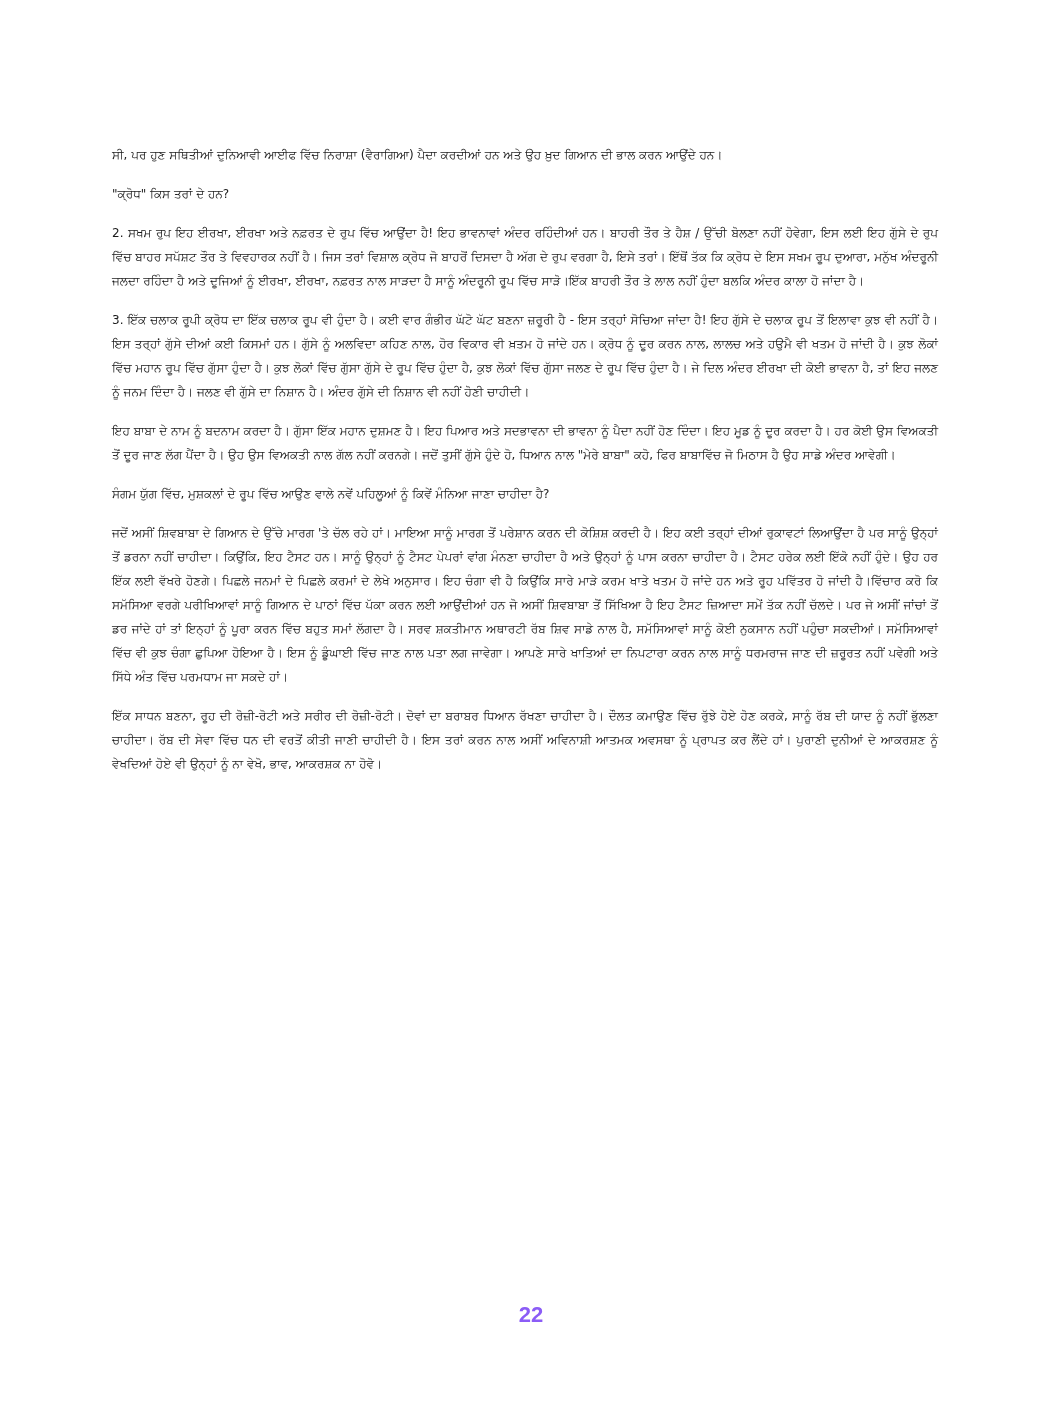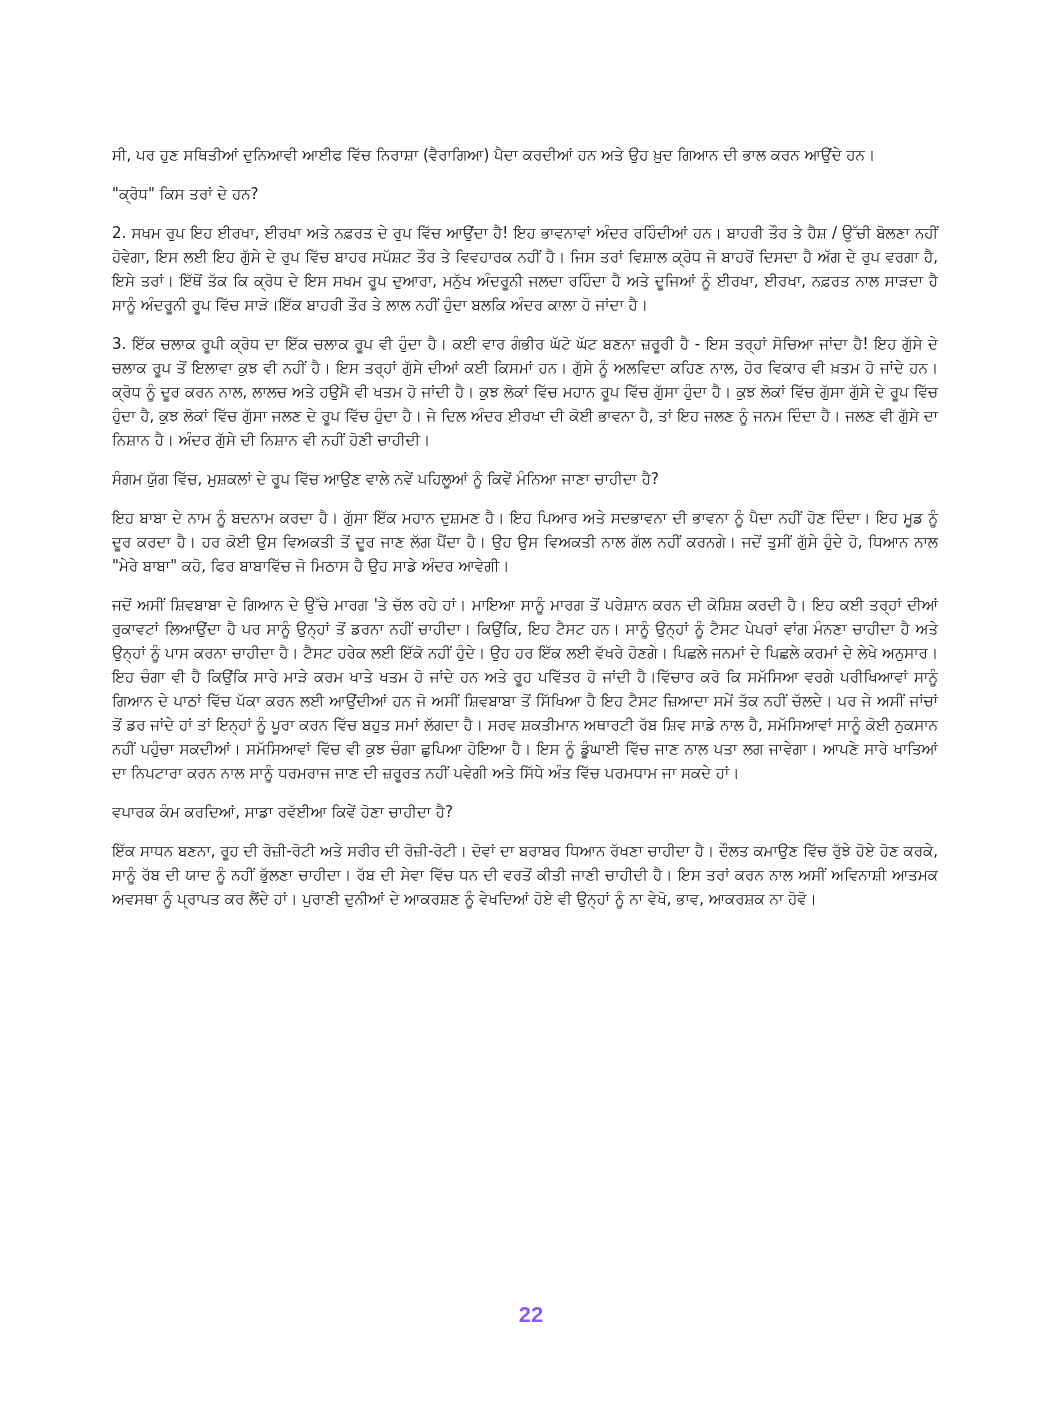--- a/index.html
+++ b/index.html
@@ -4,21 +4,21 @@
   <style>
     html, body { margin: 0; padding: 0; background: #ffffff; }
     body { width: 1050px; height: 1425px; position: relative; overflow: hidden; }
     .page {
       position: absolute;
       left: 112px;
       top: 143px;
       width: 826px;
       color: #1a1a1a;
       font-family: "DejaVu Sans", "Liberation Sans", sans-serif;
-      font-size: 15px;
+      font-size: 12px;
       line-height: 24px;
       text-align: justify;
     }
     .page p {
       margin: 0 0 15px 0;
     }
     .page-number {
       position: absolute;
       left: 0;
       width: 1050px;
@@ -32,20 +32,19 @@
     }
   </style>
 </head>
 <body>
 
 <div class="page">
   <p>ਸੀ, ਪਰ ਹੁਣ ਸਥਿਤੀਆਂ ਦੁਨਿਆਵੀ ਆਈਫ ਵਿੱਚ ਨਿਰਾਸ਼ਾ (ਵੈਰਾਗਿਆ) ਪੈਦਾ ਕਰਦੀਆਂ ਹਨ ਅਤੇ ਉਹ ਖ਼ੁਦ ਗਿਆਨ ਦੀ ਭਾਲ ਕਰਨ ਆਉਂਦੇ ਹਨ।</p>
   <p>"ਕ੍ਰੋਧ" ਕਿਸ ਤਰਾਂ ਦੇ ਹਨ?</p>
   <p>2. ਸਖਮ ਰੁਪ ਇਹ ਈਰਖਾ, ਈਰਖਾ ਅਤੇ ਨਫ਼ਰਤ ਦੇ ਰੁਪ ਵਿੱਚ ਆਉਂਦਾ ਹੈ! ਇਹ ਭਾਵਨਾਵਾਂ ਅੰਦਰ ਰਹਿੰਦੀਆਂ ਹਨ। ਬਾਹਰੀ ਤੌਰ ਤੇ ਹੈਸ਼ / ਉੱਚੀ ਬੋਲਣਾ ਨਹੀਂ ਹੋਵੇਗਾ, ਇਸ ਲਈ ਇਹ ਗੁੱਸੇ ਦੇ ਰੁਪ ਵਿੱਚ ਬਾਹਰ ਸਪੱਸ਼ਟ ਤੌਰ ਤੇ ਵਿਵਹਾਰਕ ਨਹੀਂ ਹੈ। ਜਿਸ ਤਰਾਂ ਵਿਸ਼ਾਲ ਕ੍ਰੋਧ ਜੋ ਬਾਹਰੋਂ ਦਿਸਦਾ ਹੈ ਅੱਗ ਦੇ ਰੁਪ ਵਰਗਾ ਹੈ, ਇਸੇ ਤਰਾਂ। ਇੱਥੋਂ ਤੱਕ ਕਿ ਕ੍ਰੋਧ ਦੇ ਇਸ ਸਖਮ ਰੂਪ ਦੁਆਰਾ, ਮਨੁੱਖ ਅੰਦਰੂਨੀ ਜਲਦਾ ਰਹਿੰਦਾ ਹੈ ਅਤੇ ਦੂਜਿਆਂ ਨੂੰ ਈਰਖਾ, ਈਰਖਾ, ਨਫ਼ਰਤ ਨਾਲ ਸਾੜਦਾ ਹੈ  ਸਾਨੂੰ ਅੰਦਰੂਨੀ ਰੂਪ ਵਿੱਚ ਸਾੜੋ।ਇੱਕ ਬਾਹਰੀ ਤੌਰ ਤੇ ਲਾਲ ਨਹੀਂ ਹੁੰਦਾ ਬਲਕਿ ਅੰਦਰ ਕਾਲਾ ਹੋ ਜਾਂਦਾ ਹੈ।</p>
   <p>3. ਇੱਕ ਚਲਾਕ ਰੂਪੀ ਕ੍ਰੋਧ ਦਾ ਇੱਕ ਚਲਾਕ ਰੂਪ ਵੀ ਹੁੰਦਾ ਹੈ। ਕਈ ਵਾਰ ਗੰਭੀਰ ਘੱਟੋ ਘੱਟ ਬਣਨਾ ਜ਼ਰੂਰੀ ਹੈ - ਇਸ ਤਰ੍ਹਾਂ ਸੋਚਿਆ ਜਾਂਦਾ ਹੈ! ਇਹ ਗੁੱਸੇ ਦੇ ਚਲਾਕ ਰੂਪ ਤੋਂ ਇਲਾਵਾ ਕੁਝ ਵੀ ਨਹੀਂ ਹੈ। ਇਸ ਤਰ੍ਹਾਂ ਗੁੱਸੇ ਦੀਆਂ ਕਈ ਕਿਸਮਾਂ ਹਨ। ਗੁੱਸੇ ਨੂੰ ਅਲਵਿਦਾ ਕਹਿਣ ਨਾਲ, ਹੋਰ ਵਿਕਾਰ ਵੀ ਖ਼ਤਮ ਹੋ ਜਾਂਦੇ ਹਨ। ਕ੍ਰੋਧ ਨੂੰ ਦੂਰ ਕਰਨ ਨਾਲ, ਲਾਲਚ ਅਤੇ ਹਉਮੈ ਵੀ ਖਤਮ ਹੋ ਜਾਂਦੀ ਹੈ। ਕੁਝ ਲੋਕਾਂ ਵਿੱਚ ਮਹਾਨ ਰੂਪ ਵਿੱਚ ਗੁੱਸਾ ਹੁੰਦਾ ਹੈ। ਕੁਝ ਲੋਕਾਂ ਵਿੱਚ ਗੁੱਸਾ ਗੁੱਸੇ ਦੇ ਰੂਪ ਵਿੱਚ ਹੁੰਦਾ ਹੈ, ਕੁਝ ਲੋਕਾਂ ਵਿੱਚ ਗੁੱਸਾ ਜਲਣ ਦੇ ਰੂਪ ਵਿੱਚ ਹੁੰਦਾ ਹੈ। ਜੇ ਦਿਲ ਅੰਦਰ ਈਰਖਾ ਦੀ ਕੋਈ ਭਾਵਨਾ ਹੈ, ਤਾਂ ਇਹ ਜਲਣ ਨੂੰ ਜਨਮ ਦਿੰਦਾ ਹੈ। ਜਲਣ ਵੀ ਗੁੱਸੇ ਦਾ ਨਿਸ਼ਾਨ ਹੈ। ਅੰਦਰ ਗੁੱਸੇ ਦੀ ਨਿਸ਼ਾਨ ਵੀ ਨਹੀਂ ਹੋਣੀ ਚਾਹੀਦੀ।</p>
+  <p>ਇਹ ਬਾਬਾ ਦੇ ਨਾਮ ਨੂੰ ਬਦਨਾਮ ਕਰਦਾ ਹੈ। ਗੁੱਸਾ ਇੱਕ ਮਹਾਨ ਦੁਸ਼ਮਣ ਹੈ। ਇਹ ਪਿਆਰ ਅਤੇ ਸਦਭਾਵਨਾ ਦੀ ਭਾਵਨਾ ਨੂੰ ਪੈਦਾ ਨਹੀਂ ਹੋਣ ਦਿੰਦਾ। ਇਹ ਮੂਡ ਨੂੰ ਦੂਰ ਕਰਦਾ ਹੈ। ਹਰ ਕੋਈ ਉਸ ਵਿਅਕਤੀ ਤੋਂ ਦੂਰ ਜਾਣ ਲੱਗ ਪੈਂਦਾ ਹੈ। ਉਹ ਉਸ ਵਿਅਕਤੀ ਨਾਲ ਗੱਲ ਨਹੀਂ ਕਰਨਗੇ। ਜਦੋਂ ਤੁਸੀਂ ਗੁੱਸੇ ਹੁੰਦੇ ਹੋ, ਧਿਆਨ ਨਾਲ "ਮੇਰੇ ਬਾਬਾ" ਕਹੋ, ਫਿਰ ਬਾਬਾਵਿੱਚ ਜੋ ਮਿਠਾਸ ਹੈ ਉਹ ਸਾਡੇ ਅੰਦਰ ਆਵੇਗੀ।</p>
   <p>ਸੰਗਮ ਯੁੱਗ ਵਿੱਚ, ਮੁਸ਼ਕਲਾਂ ਦੇ ਰੂਪ ਵਿੱਚ ਆਉਣ ਵਾਲੇ ਨਵੇਂ ਪਹਿਲੂਆਂ ਨੂੰ ਕਿਵੇਂ ਮੰਨਿਆ ਜਾਣਾ ਚਾਹੀਦਾ ਹੈ?</p>
-  <p>ਇਹ ਬਾਬਾ ਦੇ ਨਾਮ ਨੂੰ ਬਦਨਾਮ ਕਰਦਾ ਹੈ। ਗੁੱਸਾ ਇੱਕ ਮਹਾਨ ਦੁਸ਼ਮਣ ਹੈ। ਇਹ ਪਿਆਰ ਅਤੇ ਸਦਭਾਵਨਾ ਦੀ ਭਾਵਨਾ ਨੂੰ ਪੈਦਾ ਨਹੀਂ ਹੋਣ ਦਿੰਦਾ। ਇਹ ਮੂਡ ਨੂੰ ਦੂਰ ਕਰਦਾ ਹੈ। ਹਰ ਕੋਈ ਉਸ ਵਿਅਕਤੀ ਤੋਂ ਦੂਰ ਜਾਣ ਲੱਗ ਪੈਂਦਾ ਹੈ। ਉਹ ਉਸ ਵਿਅਕਤੀ ਨਾਲ ਗੱਲ ਨਹੀਂ ਕਰਨਗੇ। ਜਦੋਂ ਤੁਸੀਂ ਗੁੱਸੇ ਹੁੰਦੇ ਹੋ, ਧਿਆਨ ਨਾਲ "ਮੇਰੇ ਬਾਬਾ" ਕਹੋ, ਫਿਰ ਬਾਬਾਵਿੱਚ ਜੋ ਮਿਠਾਸ ਹੈ ਉਹ ਸਾਡੇ ਅੰਦਰ ਆਵੇਗੀ।</p>
   <p>ਜਦੋਂ ਅਸੀਂ ਸ਼ਿਵਬਾਬਾ ਦੇ ਗਿਆਨ ਦੇ ਉੱਚੇ ਮਾਰਗ 'ਤੇ ਚੱਲ ਰਹੇ ਹਾਂ। ਮਾਇਆ ਸਾਨੂੰ ਮਾਰਗ ਤੋਂ ਪਰੇਸ਼ਾਨ ਕਰਨ ਦੀ ਕੋਸ਼ਿਸ਼ ਕਰਦੀ ਹੈ। ਇਹ ਕਈ ਤਰ੍ਹਾਂ ਦੀਆਂ ਰੁਕਾਵਟਾਂ ਲਿਆਉਂਦਾ ਹੈ ਪਰ ਸਾਨੂੰ ਉਨ੍ਹਾਂ ਤੋਂ ਡਰਨਾ ਨਹੀਂ ਚਾਹੀਦਾ। ਕਿਉਂਕਿ, ਇਹ ਟੈਸਟ ਹਨ। ਸਾਨੂੰ ਉਨ੍ਹਾਂ ਨੂੰ ਟੈਸਟ ਪੇਪਰਾਂ ਵਾਂਗ ਮੰਨਣਾ ਚਾਹੀਦਾ ਹੈ ਅਤੇ ਉਨ੍ਹਾਂ ਨੂੰ ਪਾਸ ਕਰਨਾ ਚਾਹੀਦਾ ਹੈ। ਟੈਸਟ ਹਰੇਕ ਲਈ ਇੱਕੋ ਨਹੀਂ ਹੁੰਦੇ। ਉਹ ਹਰ ਇੱਕ ਲਈ ਵੱਖਰੇ ਹੋਣਗੇ। ਪਿਛਲੇ ਜਨਮਾਂ ਦੇ ਪਿਛਲੇ ਕਰਮਾਂ ਦੇ ਲੇਖੇ ਅਨੁਸਾਰ। ਇਹ ਚੰਗਾ ਵੀ ਹੈ ਕਿਉਂਕਿ ਸਾਰੇ ਮਾੜੇ ਕਰਮ ਖਾਤੇ ਖਤਮ ਹੋ ਜਾਂਦੇ ਹਨ ਅਤੇ ਰੂਹ ਪਵਿੱਤਰ ਹੋ ਜਾਂਦੀ ਹੈ।ਵਿੱਚਾਰ ਕਰੋ ਕਿ ਸਮੱਸਿਆ ਵਰਗੇ ਪਰੀਖਿਆਵਾਂ ਸਾਨੂੰ ਗਿਆਨ ਦੇ ਪਾਠਾਂ ਵਿੱਚ ਪੱਕਾ ਕਰਨ ਲਈ ਆਉਂਦੀਆਂ ਹਨ ਜੋ ਅਸੀਂ ਸ਼ਿਵਬਾਬਾ ਤੋਂ ਸਿੱਖਿਆ ਹੈ ਇਹ ਟੈਸਟ ਜ਼ਿਆਦਾ ਸਮੇਂ ਤੱਕ ਨਹੀਂ ਚੱਲਦੇ। ਪਰ ਜੇ ਅਸੀਂ ਜਾਂਚਾਂ ਤੋਂ ਡਰ ਜਾਂਦੇ ਹਾਂ ਤਾਂ ਇਨ੍ਹਾਂ ਨੂੰ ਪੂਰਾ ਕਰਨ ਵਿੱਚ ਬਹੁਤ ਸਮਾਂ ਲੱਗਦਾ ਹੈ। ਸਰਵ ਸ਼ਕਤੀਮਾਨ ਅਥਾਰਟੀ ਰੱਬ ਸ਼ਿਵ ਸਾਡੇ ਨਾਲ ਹੈ, ਸਮੱਸਿਆਵਾਂ ਸਾਨੂੰ ਕੋਈ ਨੁਕਸਾਨ ਨਹੀਂ ਪਹੁੰਚਾ ਸਕਦੀਆਂ। ਸਮੱਸਿਆਵਾਂ ਵਿੱਚ ਵੀ ਕੁਝ ਚੰਗਾ ਛੁਪਿਆ ਹੋਇਆ ਹੈ। ਇਸ ਨੂੰ ਡੂੰਘਾਈ ਵਿੱਚ ਜਾਣ ਨਾਲ ਪਤਾ ਲਗ ਜਾਵੇਗਾ। ਆਪਣੇ ਸਾਰੇ ਖਾਤਿਆਂ ਦਾ ਨਿਪਟਾਰਾ ਕਰਨ ਨਾਲ ਸਾਨੂੰ ਧਰਮਰਾਜ ਜਾਣ ਦੀ ਜ਼ਰੂਰਤ ਨਹੀਂ ਪਵੇਗੀ ਅਤੇ ਸਿੱਧੇ ਅੰਤ ਵਿੱਚ ਪਰਮਧਾਮ ਜਾ ਸਕਦੇ ਹਾਂ।</p>
-  <p>ਵਪਾਰਕ ਕੰਮ ਕਰਦਿਆਂ, ਸਾਡਾ ਰਵੱਈਆ ਕਿਵੇਂ ਹੋਣਾ ਚਾਹੀਦਾ ਹੈ?</p>
   <p>ਇੱਕ ਸਾਧਨ ਬਣਨਾ, ਰੂਹ ਦੀ ਰੋਜ਼ੀ-ਰੋਟੀ ਅਤੇ ਸਰੀਰ ਦੀ ਰੋਜ਼ੀ-ਰੋਟੀ। ਦੋਵਾਂ ਦਾ ਬਰਾਬਰ ਧਿਆਨ ਰੱਖਣਾ ਚਾਹੀਦਾ ਹੈ। ਦੌਲਤ ਕਮਾਉਣ ਵਿੱਚ ਰੁੱਝੇ ਹੋਏ ਹੋਣ ਕਰਕੇ, ਸਾਨੂੰ ਰੱਬ ਦੀ ਯਾਦ ਨੂੰ ਨਹੀਂ ਭੁੱਲਣਾ ਚਾਹੀਦਾ। ਰੱਬ ਦੀ ਸੇਵਾ ਵਿੱਚ ਧਨ ਦੀ ਵਰਤੋਂ ਕੀਤੀ ਜਾਣੀ ਚਾਹੀਦੀ ਹੈ। ਇਸ ਤਰਾਂ ਕਰਨ ਨਾਲ ਅਸੀਂ ਅਵਿਨਾਸ਼ੀ ਆਤਮਕ ਅਵਸਥਾ ਨੂੰ ਪ੍ਰਾਪਤ ਕਰ ਲੈਂਦੇ ਹਾਂ। ਪੁਰਾਣੀ ਦੁਨੀਆਂ ਦੇ ਆਕਰਸ਼ਣ ਨੂੰ ਵੇਖਦਿਆਂ ਹੋਏ ਵੀ ਉਨ੍ਹਾਂ ਨੂੰ ਨਾ ਵੇਖੋ, ਭਾਵ, ਆਕਰਸ਼ਕ ਨਾ ਹੋਵੋ।</p>
 </div>
 
 <div class="page-number">22</div>
 
 </body></html>

